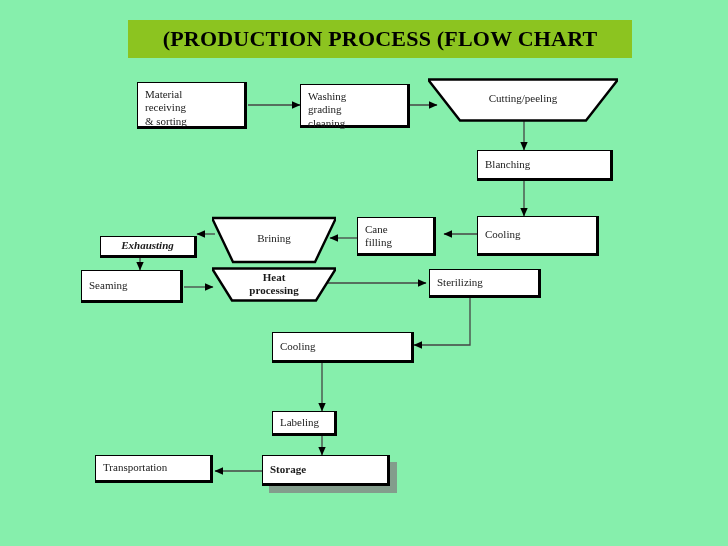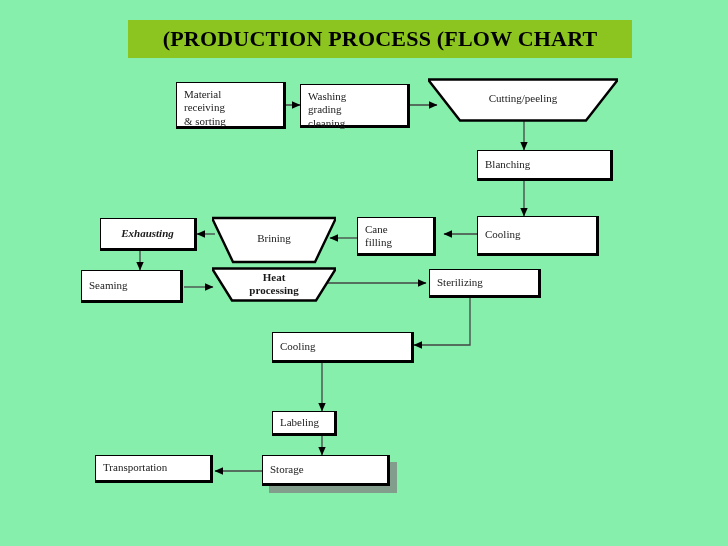--- a/index.html
+++ b/index.html
@@ -152,21 +152,21 @@
       <path d="M470,297 L470,345 L414,345"></path>
 
       <path d="M322,362 L322,411"></path>
 
       <path d="M322,435 L322,455"></path>
 
       <path d="M264,471 L215,471"></path>
     </g>
   </svg>
 
-  <div class="node box label-top" style="left:137px; top:82px; width:110px; height:47px;margin-left:39px;">
+  <div class="node box label-top" style="left:137px; top:82px; width:110px; height:47px;">
     <span class="node-label">Material
 receiving
 &amp; sorting</span>
   </div>
 
   <div class="node box label-top" style="left:300px; top:84px; width:110px; height:44px;">
     <span class="node-label">Washing
 grading
 cleaning</span>
   </div>
@@ -191,21 +191,21 @@
 filling</span>
   </div>
 
   <div class="node trapezoid" style="left:212px; top:216px; width:124px; height:48px;">
     <svg class="trap-shape" viewBox="0 0 124 36" preserveAspectRatio="none">
       <polygon points="0,1.5 124,1.5 103,34.5 21,34.5" fill="#ffffff" stroke="#000000" stroke-width="2.4" vector-effect="non-scaling-stroke"></polygon>
     </svg>
     <span class="node-label">Brining</span>
   </div>
 
-  <div class="node box label-center" style="left:100px; top:218px; width:97px; height:33px;">
+  <div class="node box label-center" style="left:100px; top:236px; width:97px; height:22px;">
     <span class="node-label italic-label">Exhausting</span>
   </div>
 
   <div class="node box" style="left:81px; top:270px; width:102px; height:33px;">
     <span class="node-label">Seaming</span>
   </div>
 
   <div class="node trapezoid label-two" style="left:212px; top:267px; width:124px; height:35px;font-weight:bold;">
     <svg class="trap-shape" viewBox="0 0 124 35" preserveAspectRatio="none">
       <polygon points="0,1.5 124,1.5 104,33.5 20,33.5" fill="#ffffff" stroke="#000000" stroke-width="2.4" vector-effect="non-scaling-stroke"></polygon>
@@ -219,21 +219,21 @@
   </div>
 
   <div class="node box" style="left:272px; top:332px; width:142px; height:31px;">
     <span class="node-label">Cooling</span>
   </div>
 
   <div class="node box" style="left:272px; top:411px; width:65px; height:25px;">
     <span class="node-label">Labeling</span>
   </div>
 
-  <div class="node box shadowed" style="left:262px; top:455px; width:128px; height:31px;">
+  <div class="node box shadowed" style="left:262px; top:455px; width:128px; height:31px;font-weight:bold;">
     <span class="node-label">Storage</span>
   </div>
 
   <div class="node box" style="left:95px; top:455px; width:118px; height:28px;">
     <span class="node-label">Transportation</span>
   </div>
 
 </div>
 
 </body></html>

